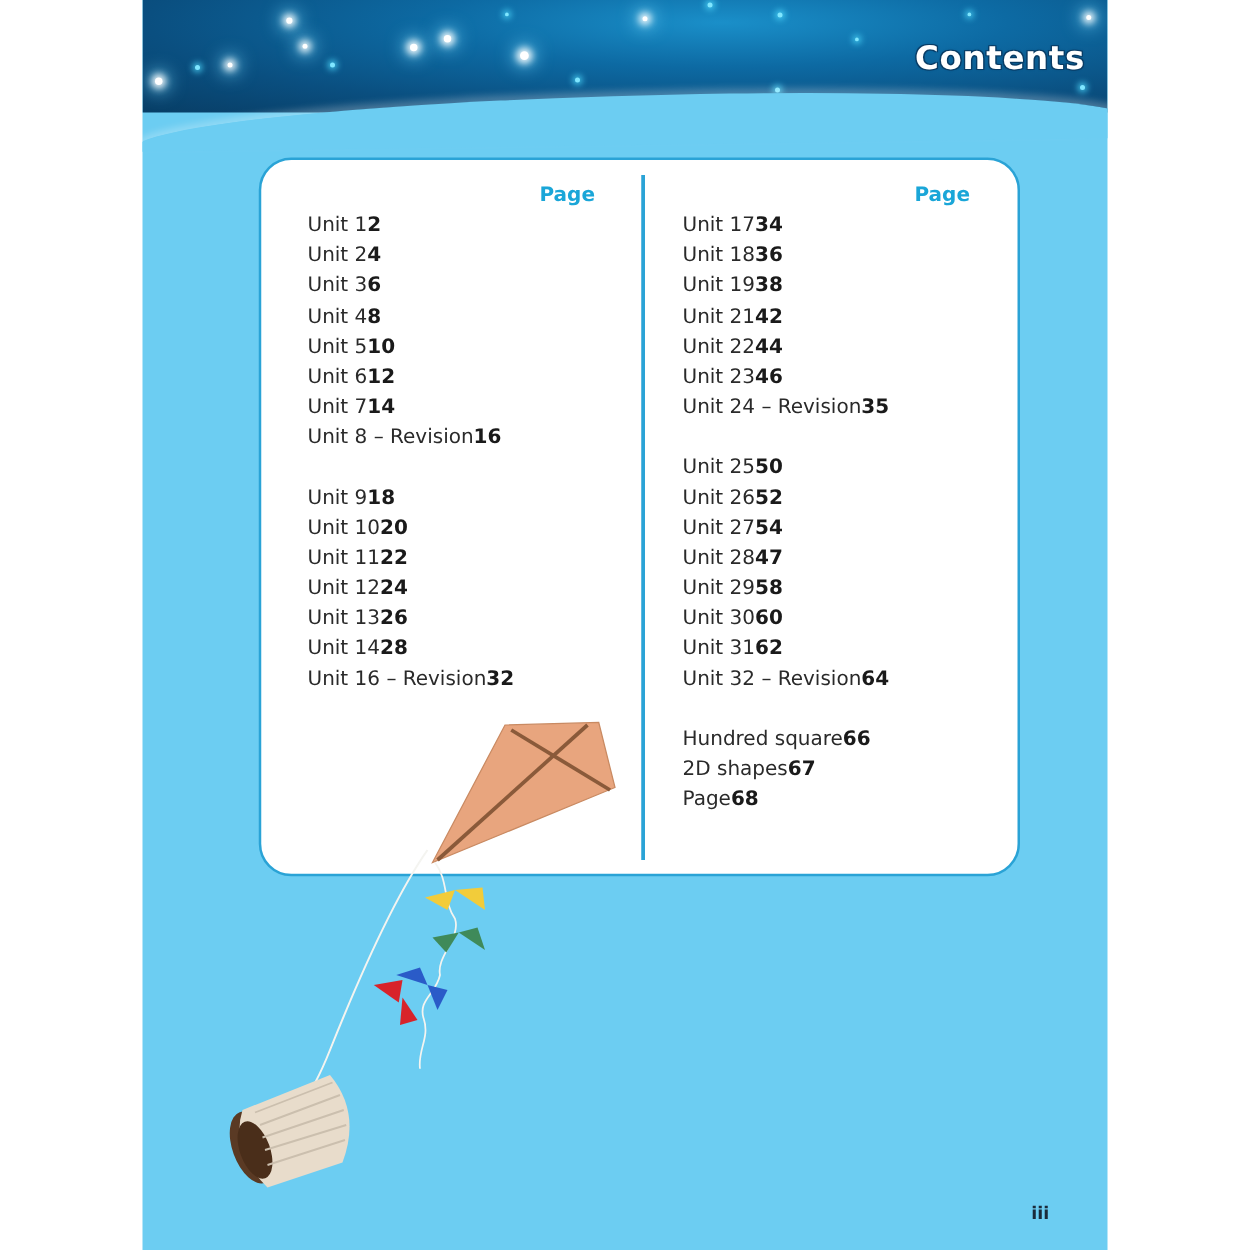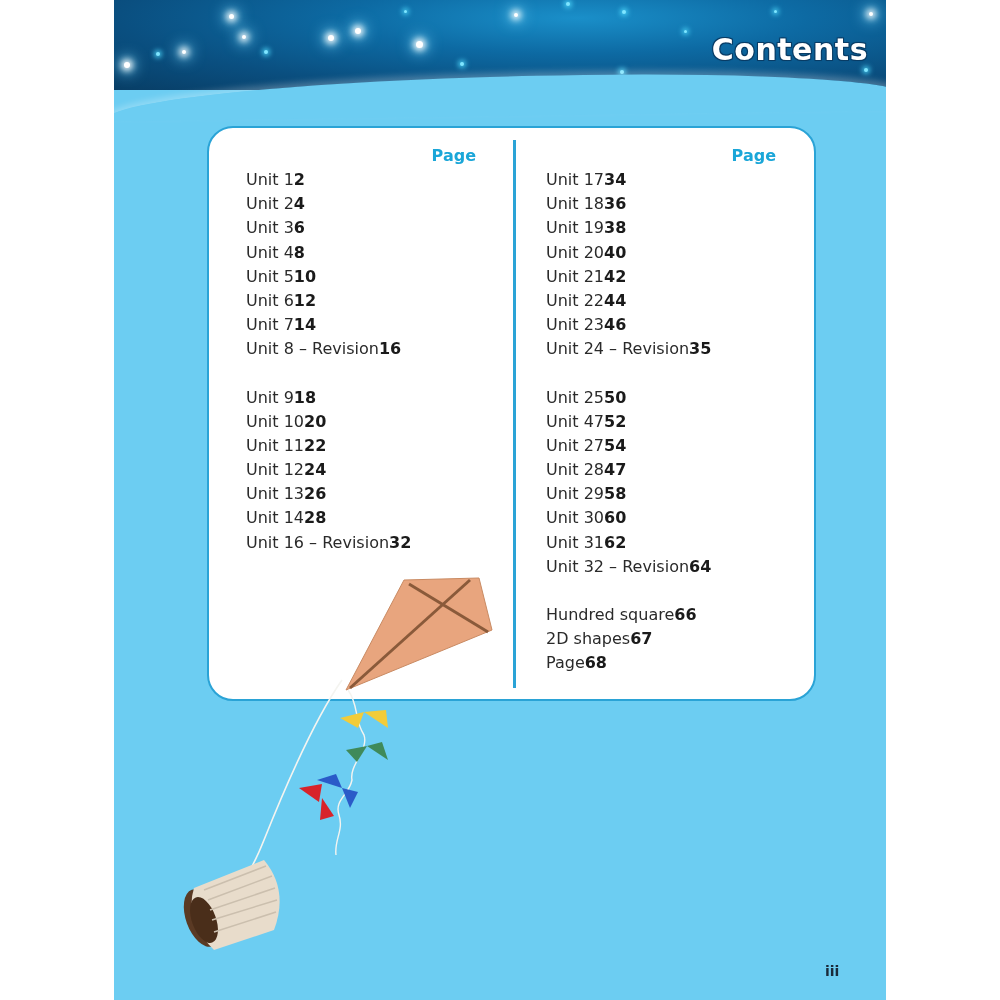--- a/index.html
+++ b/index.html
@@ -20,21 +20,21 @@
     background:#6ccdf2;
     border-radius: 60% 40% 0 0 / 100% 60% 0 0;
     transform: rotate(-0.8deg);
     box-shadow: 0 -4px 6px rgba(255,255,255,0.25);
   }
   .star { position:absolute; border-radius:50%; background:#fff; }
   .star.glow { box-shadow: 0 0 6px 3px rgba(255,255,255,0.9), 0 0 14px 6px rgba(120,220,255,0.6); }
   .star.cyan { background:#7fe6ff; box-shadow: 0 0 5px 2px rgba(80,220,255,0.8); }
   .title {
     position:absolute; right:18px; top:32px;
-    font-family:"DejaVu Sans", sans-serif; font-weight:bold; font-size:30px; color:#ffffff;
+    font-family:"DejaVu Sans", sans-serif; font-weight:bold; font-size:26px; color:#ffffff;
     letter-spacing:0.5px;
     text-shadow: 0 0 2px #0a3d66, 1px 1px 0 #0a3d66, -1px -1px 0 #0a3d66, 1px -1px 0 #0a3d66, -1px 1px 0 #0a3d66;
   }
   .card {
     position:absolute; left:93px; top:126px; width:605px; height:571px;
     background:#ffffff; border:2px solid #2aa3d6; border-radius:26px;
   }
   .divider {
     position:absolute; left:304px; top:12px; width:3px; height:548px; background:#2aa3d6;
   }
@@ -163,24 +163,20 @@
         </div>
       <div class="row">
           <span class="lbl">Unit 18</span>
           <span class="pg">36</span>
         </div>
       <div class="row">
           <span class="lbl">Unit 19</span>
           <span class="pg">38</span>
         </div>
       <div class="row">
-          <span class="lbl">Unit 20</span>
-          <span class="pg">40</span>
-        </div>
-      <div class="row">
           <span class="lbl">Unit 21</span>
           <span class="pg">42</span>
         </div>
       <div class="row">
           <span class="lbl">Unit 22</span>
           <span class="pg">44</span>
         </div>
       <div class="row">
           <span class="lbl">Unit 23</span>
           <span class="pg">46</span>
@@ -188,21 +184,21 @@
       <div class="row">
           <span class="lbl">Unit 24 – Revision</span>
           <span class="pg">35</span>
         </div>
       <div class="gap"></div>
       <div class="row">
           <span class="lbl">Unit 25</span>
           <span class="pg">50</span>
         </div>
       <div class="row">
-          <span class="lbl">Unit 47</span>
+          <span class="lbl">Unit 26</span>
           <span class="pg">52</span>
         </div>
       <div class="row">
           <span class="lbl">Unit 27</span>
           <span class="pg">54</span>
         </div>
       <div class="row">
           <span class="lbl">Unit 28</span>
           <span class="pg">47</span>
         </div>

